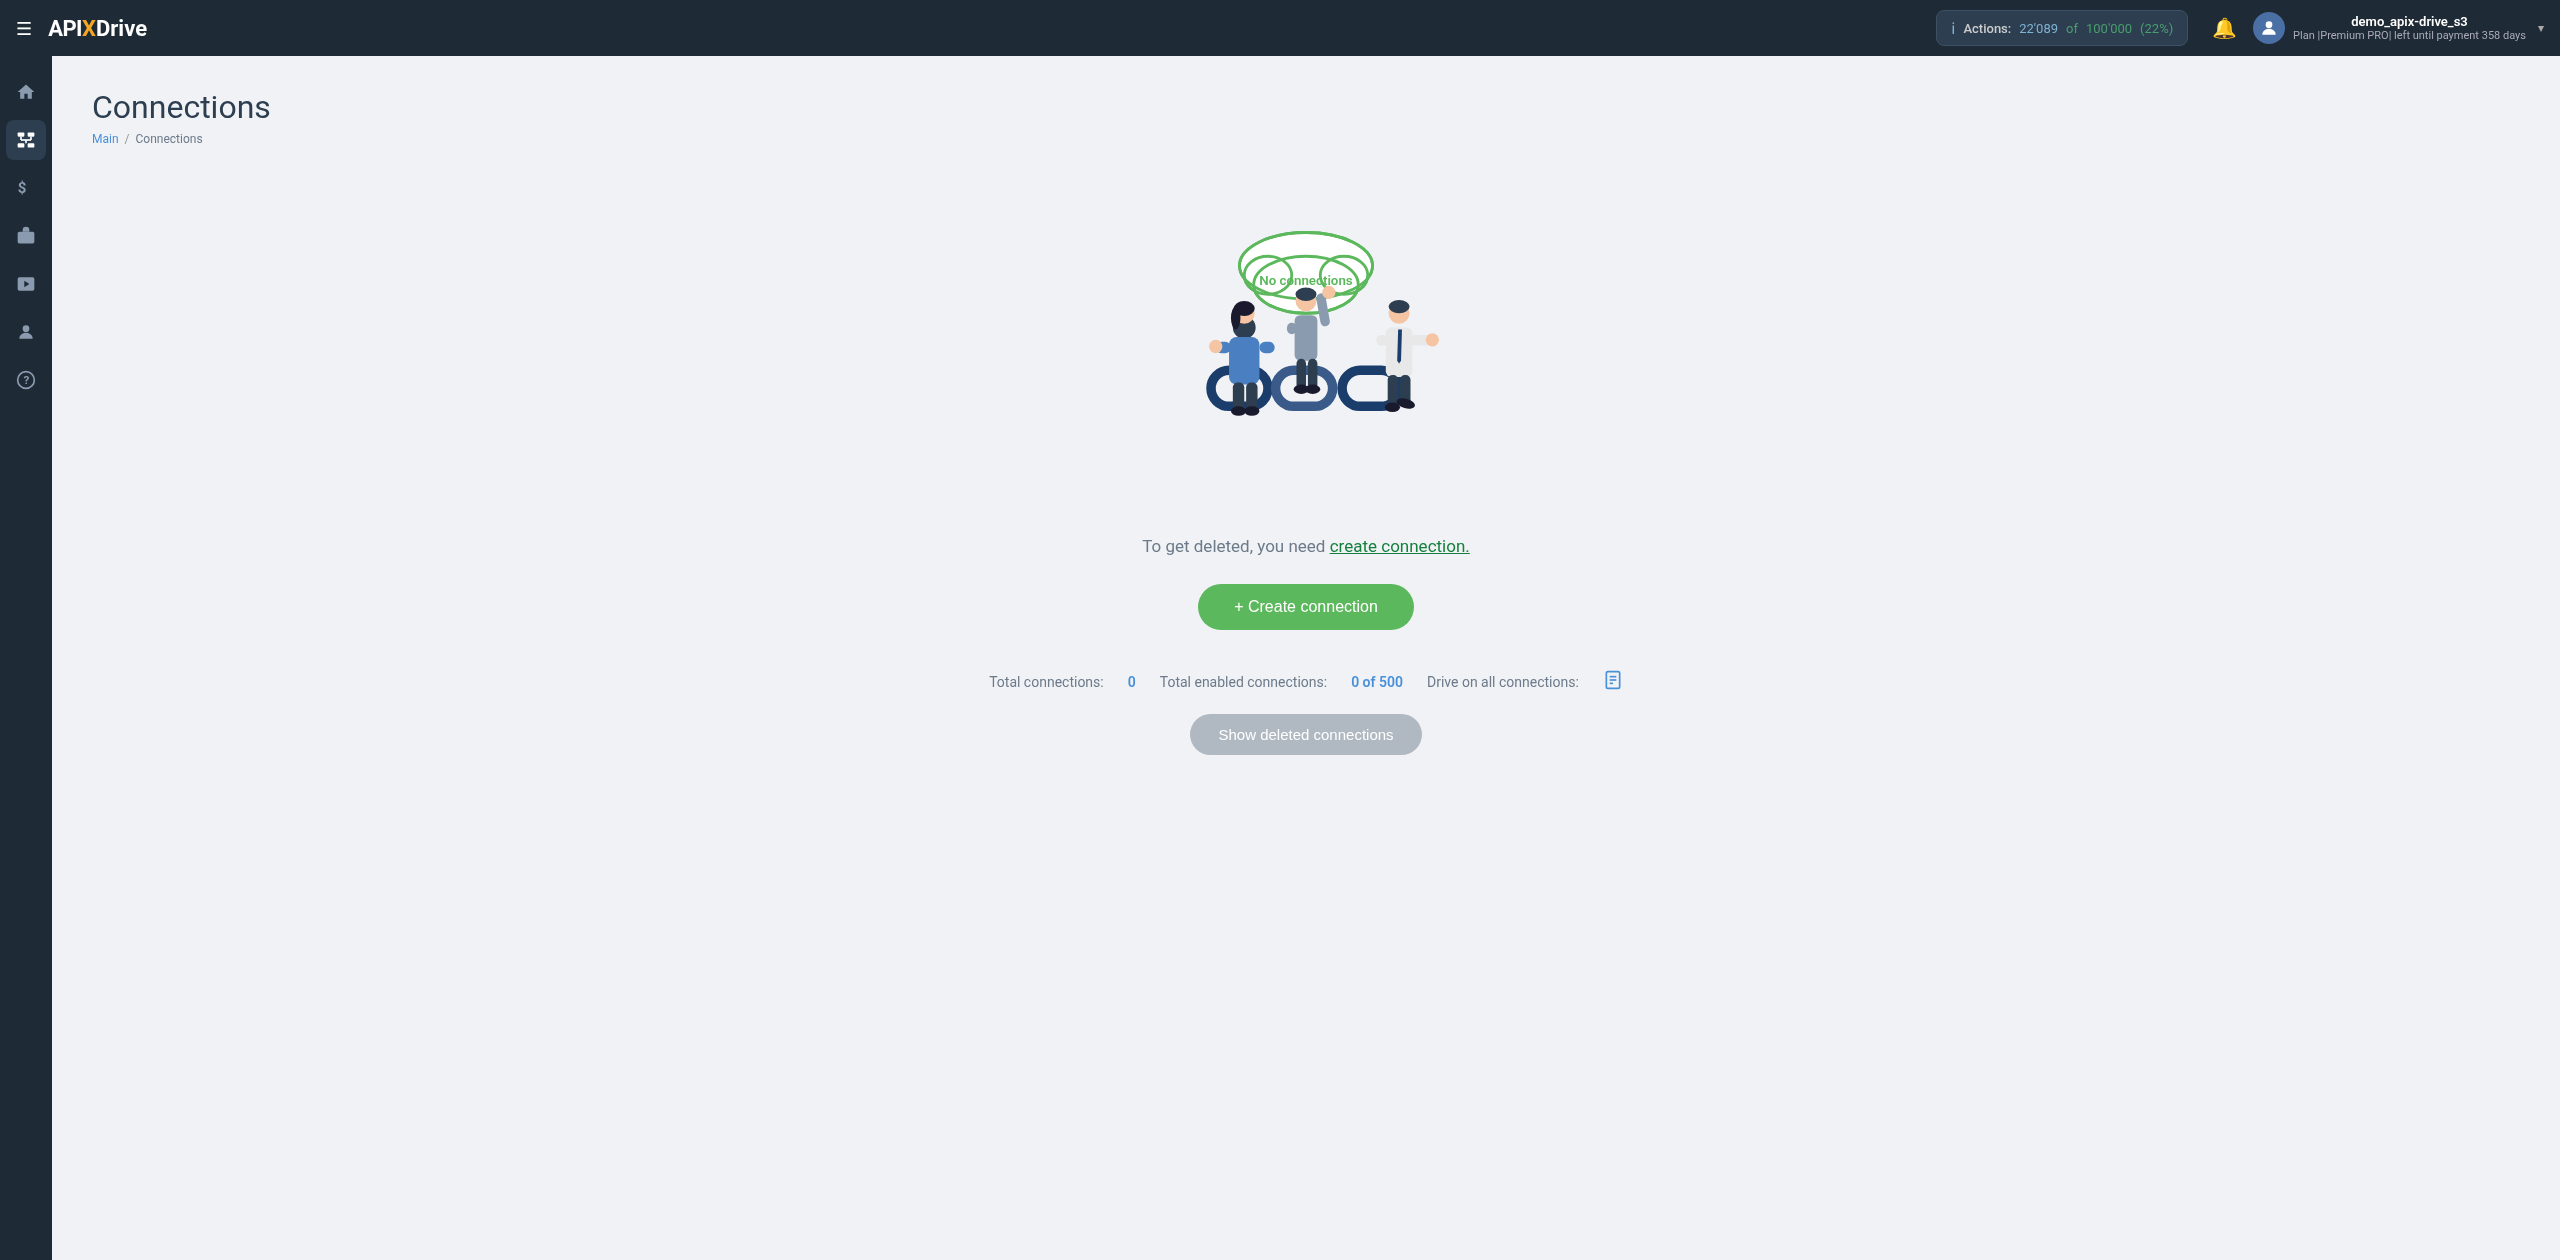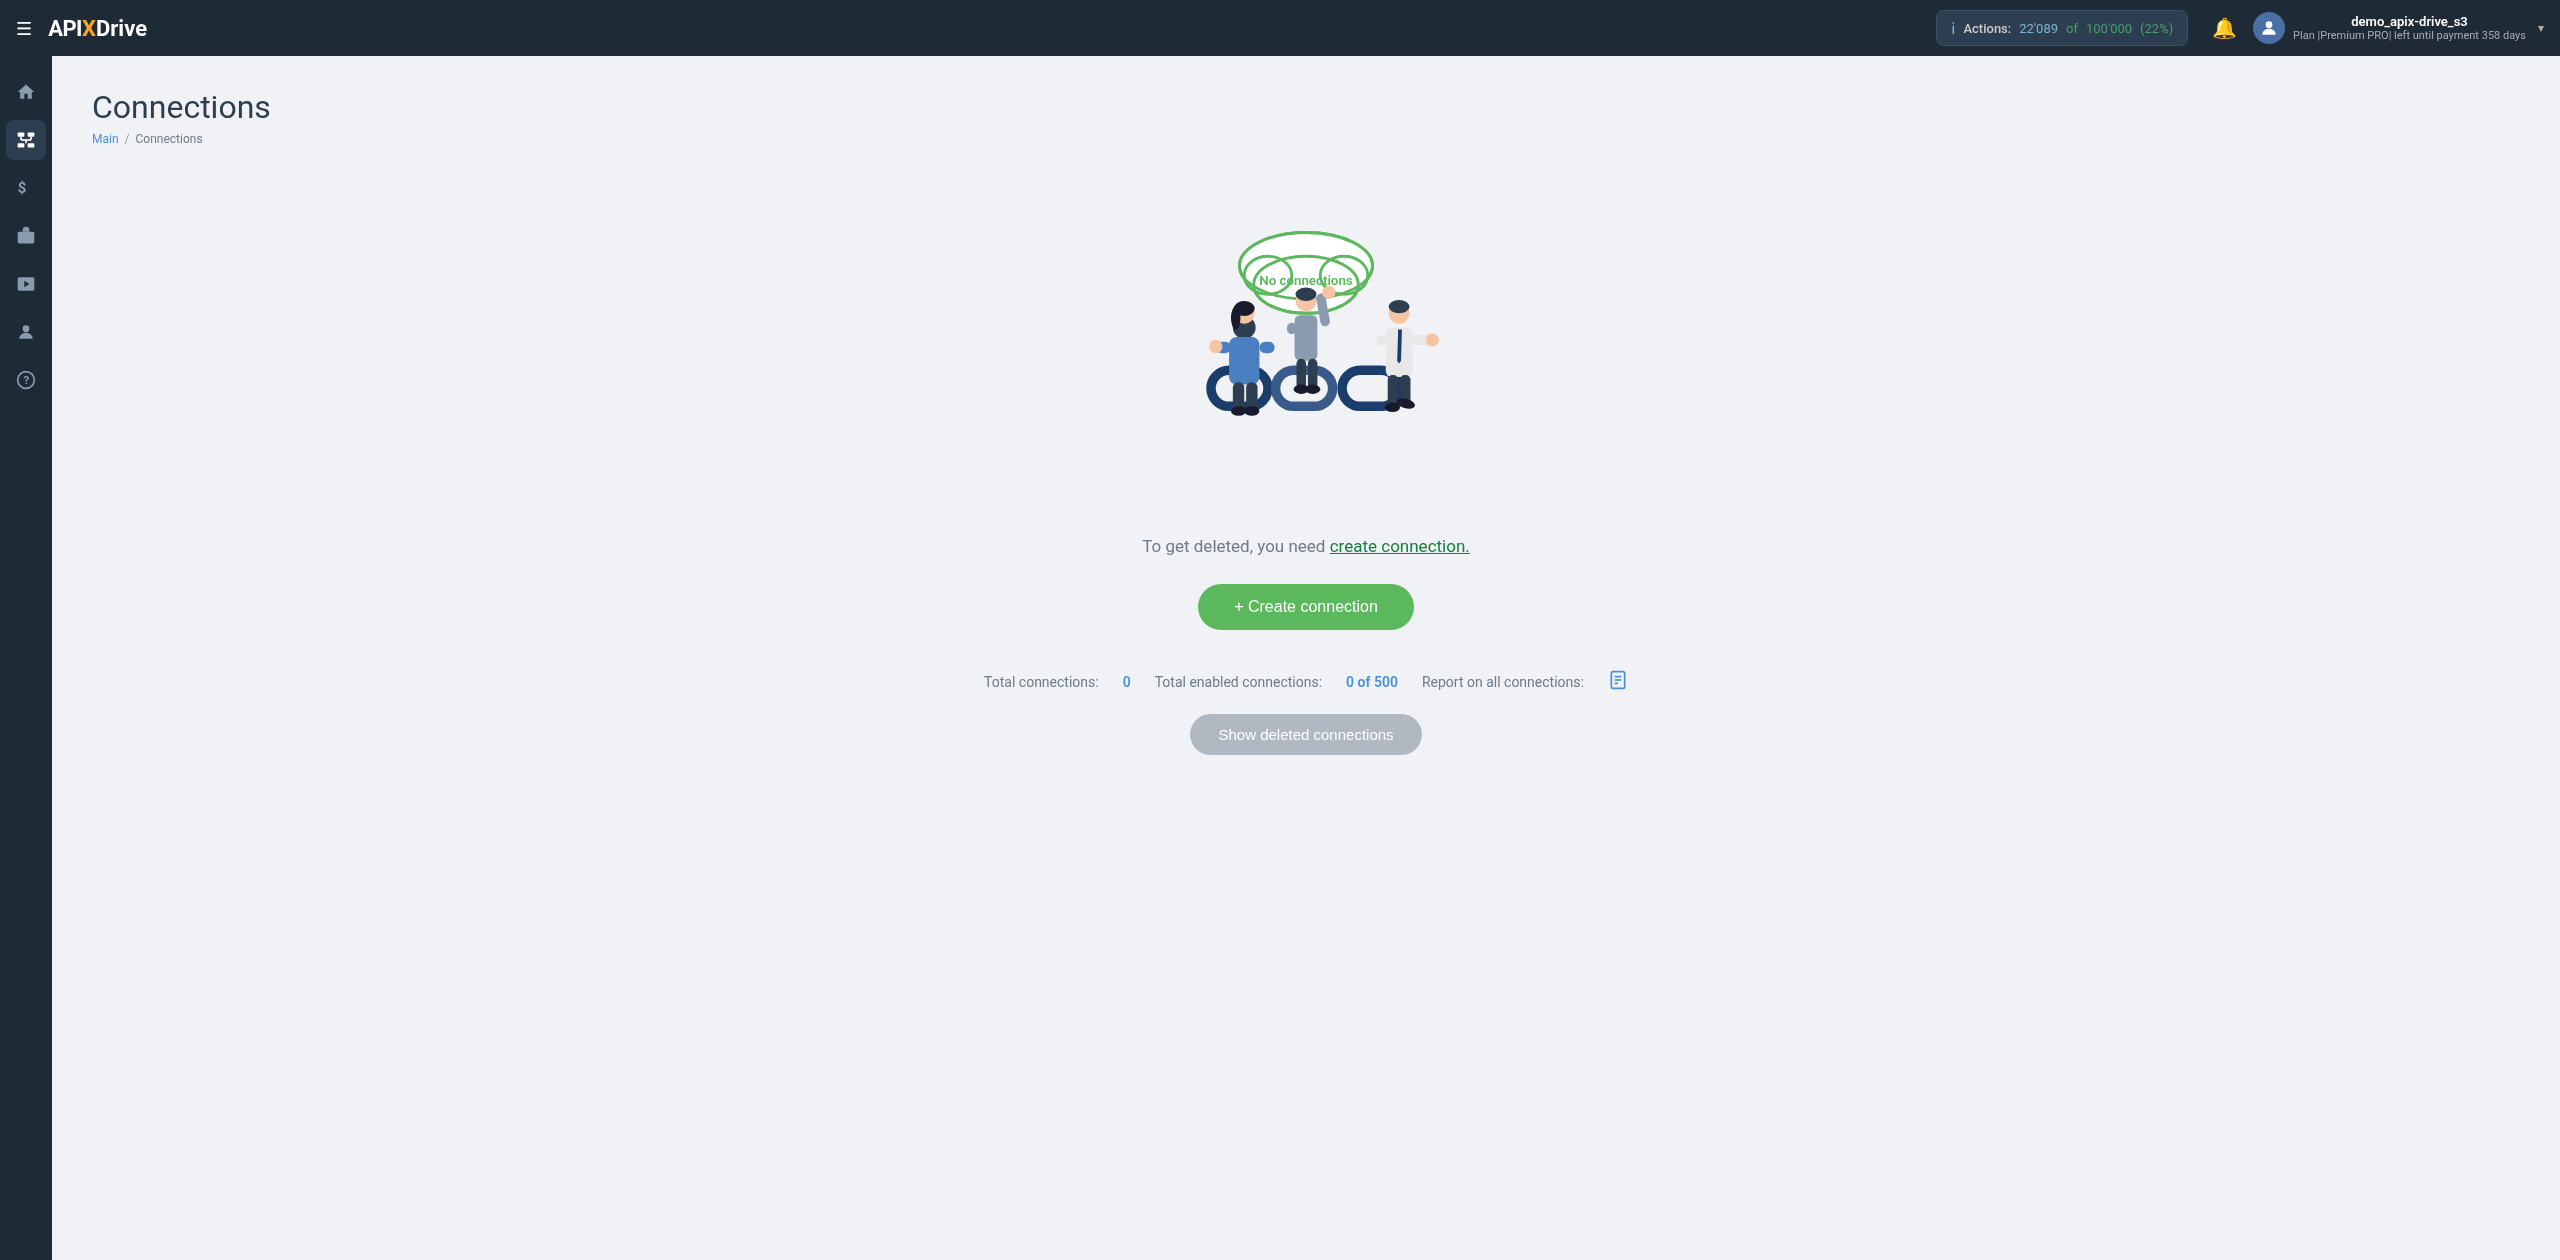--- a/index.html
+++ b/index.html
@@ -409,21 +409,21 @@
         <a class="link">create connection.</a>
       </p>
 
       <button class="create-btn">+ Create connection</button>
 
       <div class="stats-row">
         <span>Total connections:</span>
         <span class="stat-count">0</span>
         <span>Total enabled connections:</span>
         <span class="stat-count">0 of 500</span>
-        <span>Report on all connections:</span>
+        <span>Drive on all connections:</span>
         <span class="report-icon">
           <svg width="20" height="20" viewBox="0 0 24 24" fill="none" stroke="#4a90d9" stroke-width="2">
               <rect x="4" y="2" width="16" height="20" rx="2"></rect>
               <line x1="8" y1="8" x2="16" y2="8"></line>
               <line x1="8" y1="12" x2="16" y2="12"></line>
               <line x1="8" y1="16" x2="12" y2="16"></line>
             </svg>
         </span>
       </div>
 

